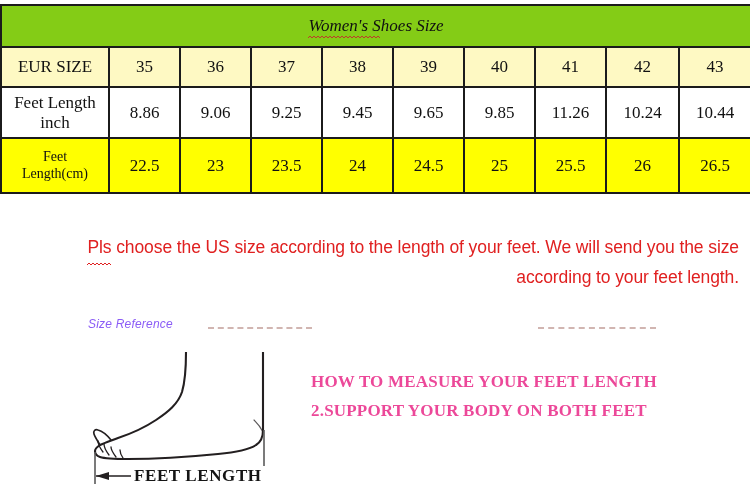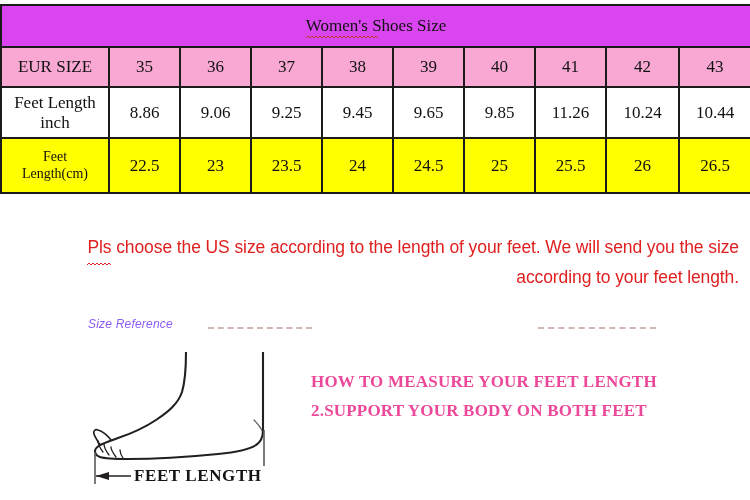--- a/index.html
+++ b/index.html
@@ -29,38 +29,39 @@
     text-align: center;
     vertical-align: middle;
     font-family: "Liberation Serif", serif;
     color: #111111;
     padding: 0;
   }
   .title-cell {
     height: 40px;
     font-size: 17px;
     position: relative;
-    background: #d946ef;
+    background: #84cc16;
+    font-style: italic;
   }
   .title-inner {
     display: inline-block;
     position: relative;
   }
   .spell-squiggle {
     position: absolute;
     left: 0;
     bottom: -3px;
     width: 74px;
     height: 4px;
     overflow: hidden;
   }
   .spell-squiggle svg { display: block; }
 
   .row-head  td { height: 44px; background: #9dc8f5; }
-  .row-eur   td { height: 38px; background: #f9a8d4; }
+  .row-eur   td { height: 38px; background: #fef9c3; }
   .row-inch  td { height: 49px; background: #ffffff; }
   .row-cm    td { height: 53px; background: #ffff00; }
 
   .row-head td { font-size: 17px; }
   .row-eur  td { font-size: 17px; }
   .row-inch td { font-size: 17px; }
   .row-cm   td { font-size: 17px; }
 
   .label-cell { font-size: 15px; line-height: 1.15; }
   .label-cell.small { font-size: 14px; margin-top: 44px; }

